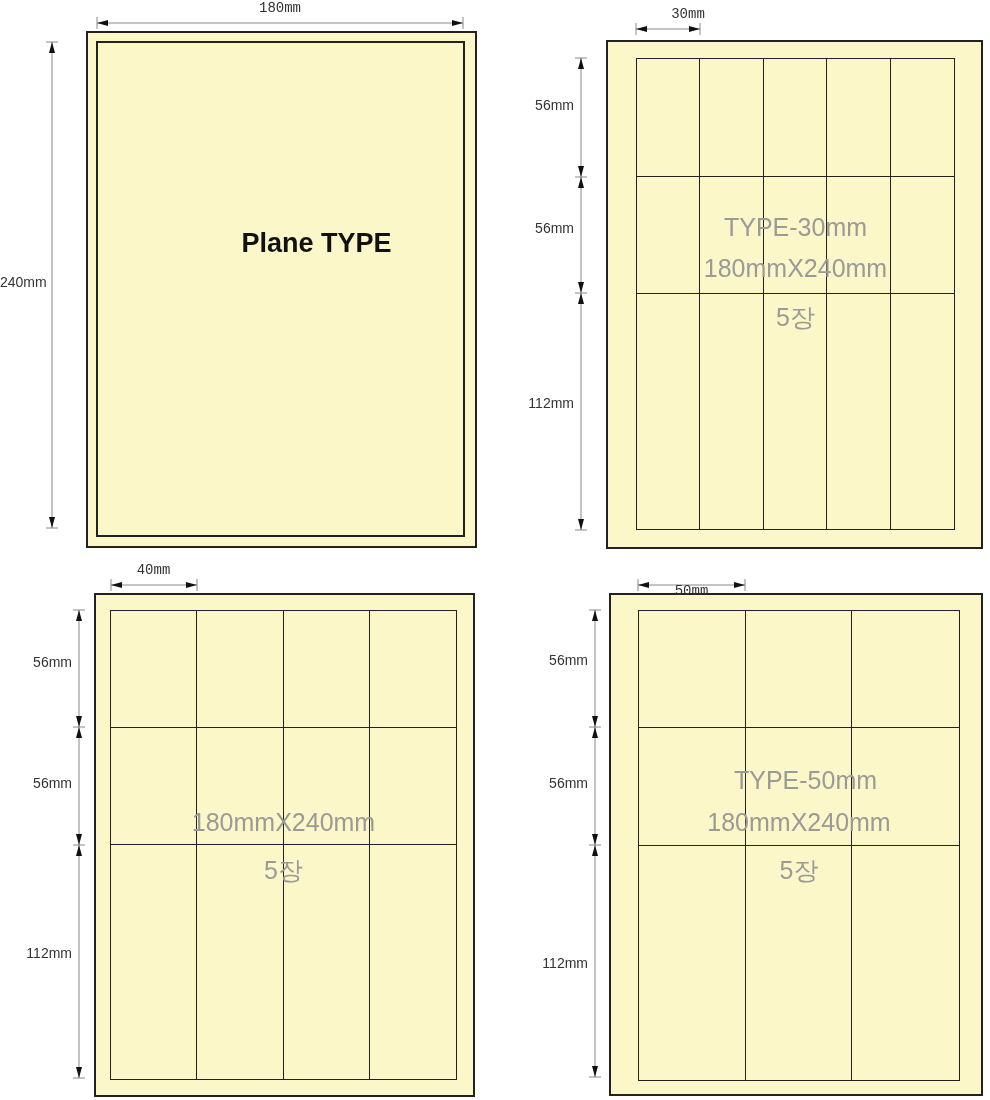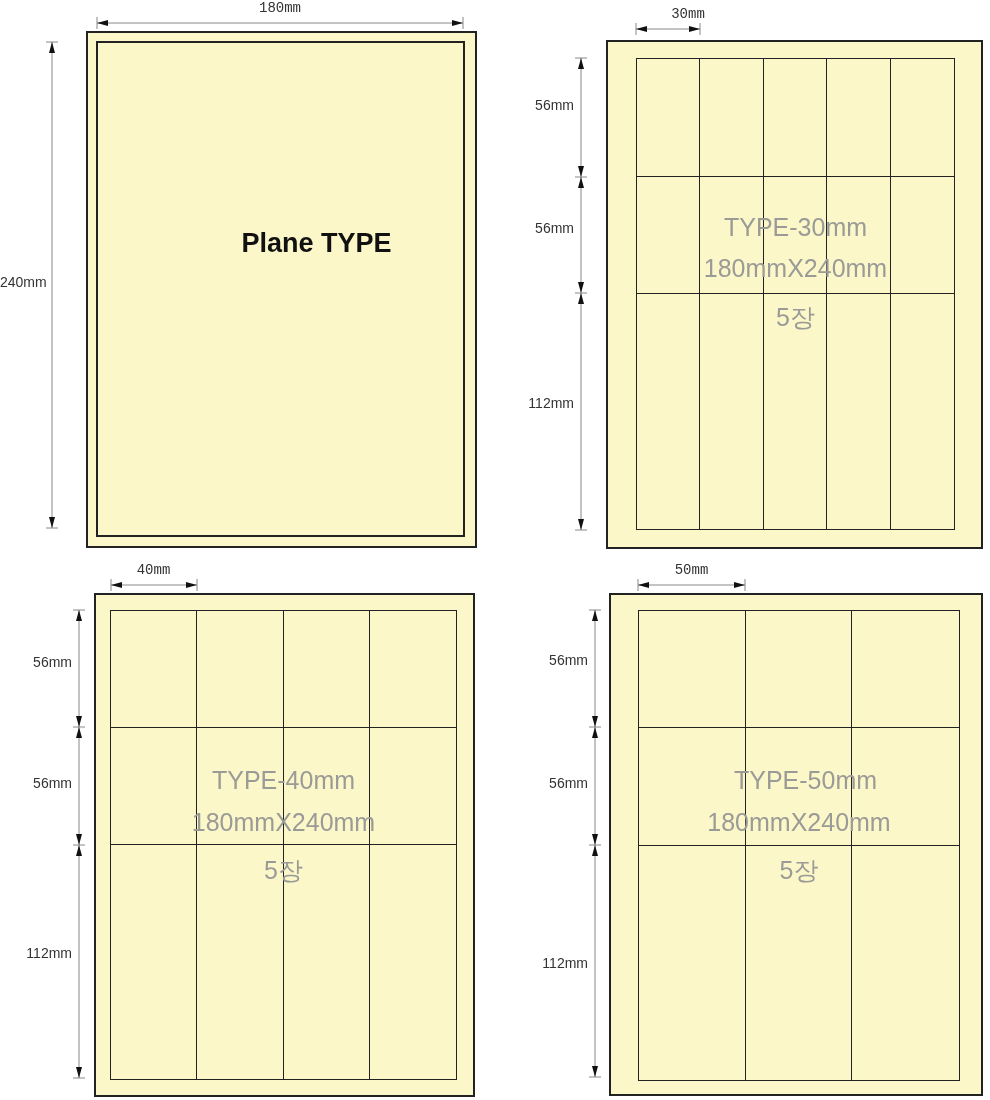--- a/index.html
+++ b/index.html
@@ -72,21 +72,20 @@
       <div style="border-right: 1.4px solid rgb(34, 34, 34); background: transparent; z-index: 2; margin-top: -0.2px;"></div>
       <div style="border-right: 1.4px solid rgb(34, 34, 34); background: transparent; z-index: 2; margin-top: -0.2px;"></div>
       <div style="background: transparent; z-index: 2; margin-top: -0.2px;"></div>
     </div>
   <div class="dim-label center" style="left:656px;top:6px;width:64px;">30mm</div>
   <div class="dim-label right" style="left:524px;top:97px;width:50px;">56mm</div>
   <div class="dim-label right" style="left:524px;top:220px;width:50px;">56mm</div>
   <div class="dim-label right" style="left:524px;top:395px;width:50px;">112mm</div>
 
   <div class="sheet" style="left:94px;top:593px;width:381px;height:504px;"></div>
-  <div class="watermark" style="left:110px;top:760px;width:347px;">TYPE-40mm</div>
   <div class="watermark" style="left:110px;top:802px;width:347px;">180mmX240mm</div>
   <div class="watermark" style="left:110px;top:850px;width:347px;">5장</div>
   <div class="grid" style="left: 110px; top: 610px; width: 347px; height: 470px; display: grid; grid-template-columns: repeat(4, 1fr); grid-template-rows: 56fr 56fr 112fr;">
       <div style="border-right: 1.4px solid rgb(34, 34, 34); border-bottom: 1.4px solid rgb(34, 34, 34); background: transparent; z-index: 2; margin-top: -0.2px;"></div>
       <div style="border-right: 1.4px solid rgb(34, 34, 34); border-bottom: 1.4px solid rgb(34, 34, 34); background: transparent; z-index: 2; margin-top: -0.2px;"></div>
       <div style="border-right: 1.4px solid rgb(34, 34, 34); border-bottom: 1.4px solid rgb(34, 34, 34); background: transparent; z-index: 2; margin-top: -0.2px;"></div>
       <div style="border-bottom: 1.4px solid rgb(34, 34, 34); background: transparent; z-index: 2; margin-top: -0.2px;"></div>
       <div style="border-right: 1.4px solid rgb(34, 34, 34); border-bottom: 1.4px solid rgb(34, 34, 34); background: transparent; z-index: 2; margin-top: -0.2px;"></div>
       <div style="border-right: 1.4px solid rgb(34, 34, 34); border-bottom: 1.4px solid rgb(34, 34, 34); background: transparent; z-index: 2; margin-top: -0.2px;"></div>
       <div style="border-right: 1.4px solid rgb(34, 34, 34); border-bottom: 1.4px solid rgb(34, 34, 34); background: transparent; z-index: 2; margin-top: -0.2px;"></div>
@@ -109,21 +108,21 @@
       <div style="border-right: 1.4px solid rgb(34, 34, 34); border-bottom: 1.4px solid rgb(34, 34, 34); background: transparent; z-index: 2; margin-top: -0.2px;"></div>
       <div style="border-right: 1.4px solid rgb(34, 34, 34); border-bottom: 1.4px solid rgb(34, 34, 34); background: transparent; z-index: 2; margin-top: -0.2px;"></div>
       <div style="border-bottom: 1.4px solid rgb(34, 34, 34); background: transparent; z-index: 2; margin-top: -0.2px;"></div>
       <div style="border-right: 1.4px solid rgb(34, 34, 34); border-bottom: 1.4px solid rgb(34, 34, 34); background: transparent; z-index: 2; margin-top: -0.2px;"></div>
       <div style="border-right: 1.4px solid rgb(34, 34, 34); border-bottom: 1.4px solid rgb(34, 34, 34); background: transparent; z-index: 2; margin-top: -0.2px;"></div>
       <div style="border-bottom: 1.4px solid rgb(34, 34, 34); background: transparent; z-index: 2; margin-top: -0.2px;"></div>
       <div style="border-right: 1.4px solid rgb(34, 34, 34); background: transparent; z-index: 2; margin-top: -0.2px;"></div>
       <div style="border-right: 1.4px solid rgb(34, 34, 34); background: transparent; z-index: 2; margin-top: -0.2px;"></div>
       <div style="background: transparent; z-index: 2; margin-top: -0.2px;"></div>
     </div>
-  <div class="dim-label center" style="left:638px;top:562px;width:107px;">50mm</div>
+  <div class="dim-label center" style="left:638px;top:583px;width:107px;">50mm</div>
   <div class="dim-label right" style="left:538px;top:652px;width:50px;">56mm</div>
   <div class="dim-label right" style="left:538px;top:775px;width:50px;">56mm</div>
   <div class="dim-label right" style="left:538px;top:955px;width:50px;">112mm</div>
 
   <svg id="dim-svg" width="990" height="1100">
       <line x1="97" y1="23" x2="463" y2="23" stroke="#888888" stroke-width="1"></line>
       <line x1="97" y1="17" x2="97" y2="29" stroke="#888888" stroke-width="1"></line>
       <line x1="463" y1="17" x2="463" y2="29" stroke="#888888" stroke-width="1"></line>
       <polygon points="97,23 108,20 108,26" fill="#111111"></polygon>
       <polygon points="463,23 452,20 452,26" fill="#111111"></polygon>

